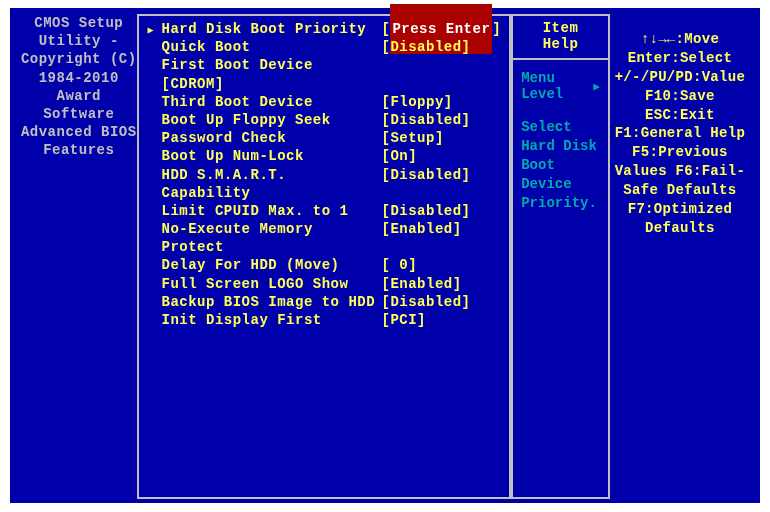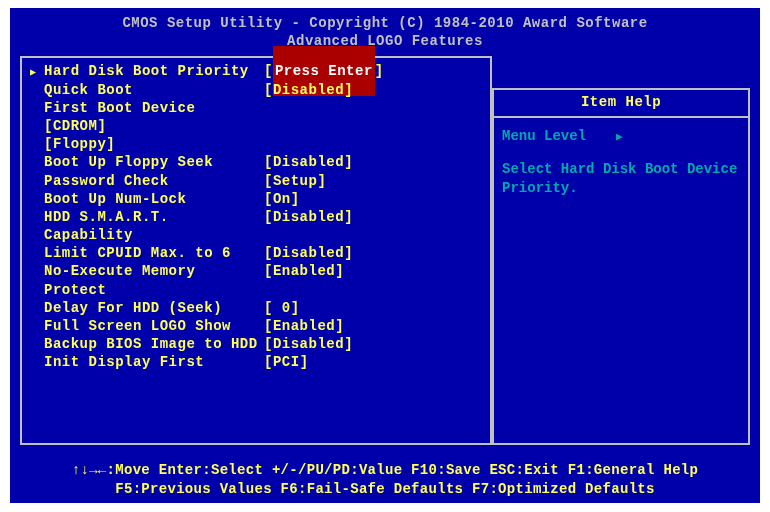--- a/index.html
+++ b/index.html
@@ -13,21 +13,21 @@
       align-items: flex-start;
       padding: 8px 0;
     }
     .bios-window {
       width: 750px;
       height: 495px;
       background: #0000aa;
       color: #ffff55;
       padding: 6px 10px 4px 10px;
       display: flex;
-      flex-direction: column;
+      flex-direction: row;
     }
     .header {
       text-align: center;
       color: #c0c0c0;
       letter-spacing: 0.5px;
       line-height: 1.3;
       margin-bottom: 6px;
     }
     .content {
       display: flex;
@@ -38,21 +38,20 @@
       border: 2px solid #c0c0c0;
       flex: 1;
       padding: 4px 8px;
     }
     .left-panel {
       flex: 1.9;
     }
     .right-panel {
       flex: 1;
       color: #00aaaa;
-      margin-top: 32px;
     }
     .right-title {
       text-align: center;
       margin-bottom: 6px;
       color: #ffff55;
       letter-spacing: 0.5px;
     }
     .right-divider {
       border-bottom: 2px solid #c0c0c0;
       margin: 0 -8px 10px -8px;
@@ -103,21 +102,21 @@
       line-height: 1.35;
       letter-spacing: 0.3px;
     }
   </style>
 </head>
 <body>
 
 <div class="bios-window">
   <div class="header">
     <div>CMOS Setup Utility - Copyright (C) 1984-2010 Award Software</div>
-    <div>Advanced LOGO Features</div>
+    <div>Advanced BIOS Features</div>
   </div>
 
   <div class="content">
     <div class="panel left-panel" id="settings-list">
         <div class="menu-row">
           <span class="arrow"><span class="arrow-glyph">▶</span></span>
           <span class="label">Hard Disk Boot Priority</span>
           <span class="value"><span>[</span><span class="highlight">Press Enter</span><span>]</span></span>
         </div>
         <div class="menu-row">
@@ -128,20 +127,21 @@
         <div class="menu-row">
           <span class="arrow"></span>
           <span class="label">First Boot Device</span>
         </div>
         <div class="menu-row">
           <span class="arrow"></span>
           <span class="value"><span>[</span><span>CDROM</span><span>]</span></span>
         </div>
         <div class="menu-row">
           <span class="arrow"></span>
+          <span class="label">Third Boot Device</span>
           <span class="value"><span>[</span><span>Floppy</span><span>]</span></span>
         </div>
         <div class="menu-row">
           <span class="arrow"></span>
           <span class="label">Boot Up Floppy Seek</span>
           <span class="value"><span>[</span><span>Disabled</span><span>]</span></span>
         </div>
         <div class="menu-row">
           <span class="arrow"></span>
           <span class="label">Password Check</span>
@@ -152,31 +152,31 @@
           <span class="label">Boot Up Num-Lock</span>
           <span class="value"><span>[</span><span>On</span><span>]</span></span>
         </div>
         <div class="menu-row">
           <span class="arrow"></span>
           <span class="label">HDD S.M.A.R.T. Capability</span>
           <span class="value"><span>[</span><span>Disabled</span><span>]</span></span>
         </div>
         <div class="menu-row">
           <span class="arrow"></span>
-          <span class="label">Limit CPUID Max. to 6</span>
+          <span class="label">Limit CPUID Max. to 1</span>
           <span class="value"><span>[</span><span>Disabled</span><span>]</span></span>
         </div>
         <div class="menu-row">
           <span class="arrow"></span>
           <span class="label">No-Execute Memory Protect</span>
           <span class="value"><span>[</span><span>Enabled</span><span>]</span></span>
         </div>
         <div class="menu-row">
           <span class="arrow"></span>
-          <span class="label">Delay For HDD (Seek)</span>
+          <span class="label">Delay For HDD (Move)</span>
           <span class="value"><span>[ </span><span>0</span><span>]</span></span>
         </div>
         <div class="menu-row">
           <span class="arrow"></span>
           <span class="label">Full Screen LOGO Show</span>
           <span class="value"><span>[</span><span>Enabled</span><span>]</span></span>
         </div>
         <div class="menu-row">
           <span class="arrow"></span>
           <span class="label">Backup BIOS Image to HDD</span>

